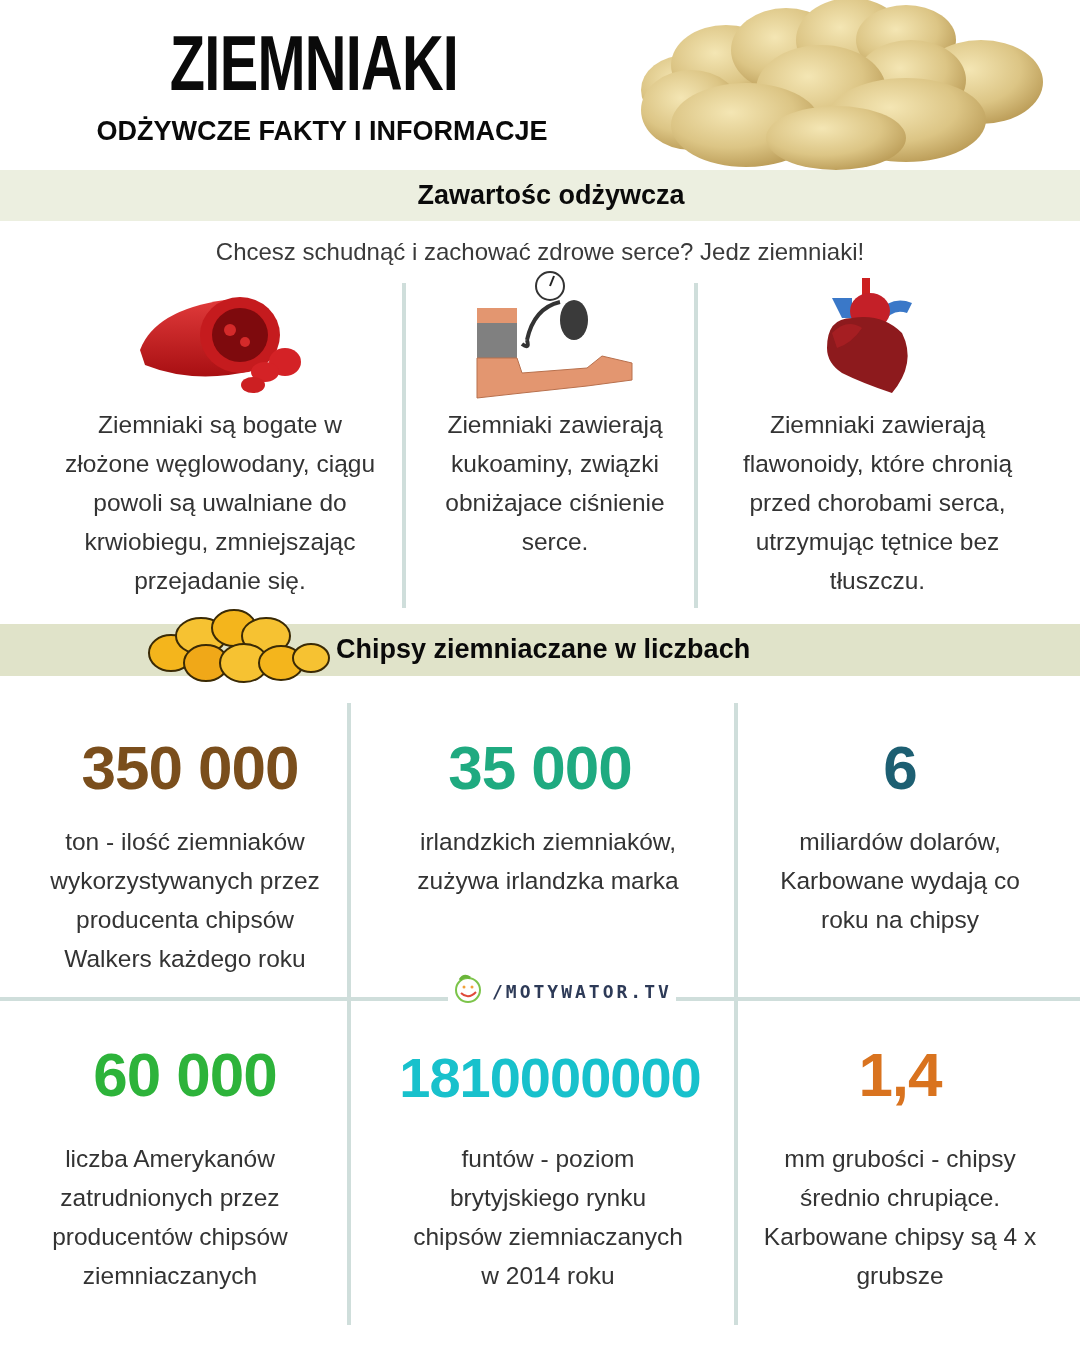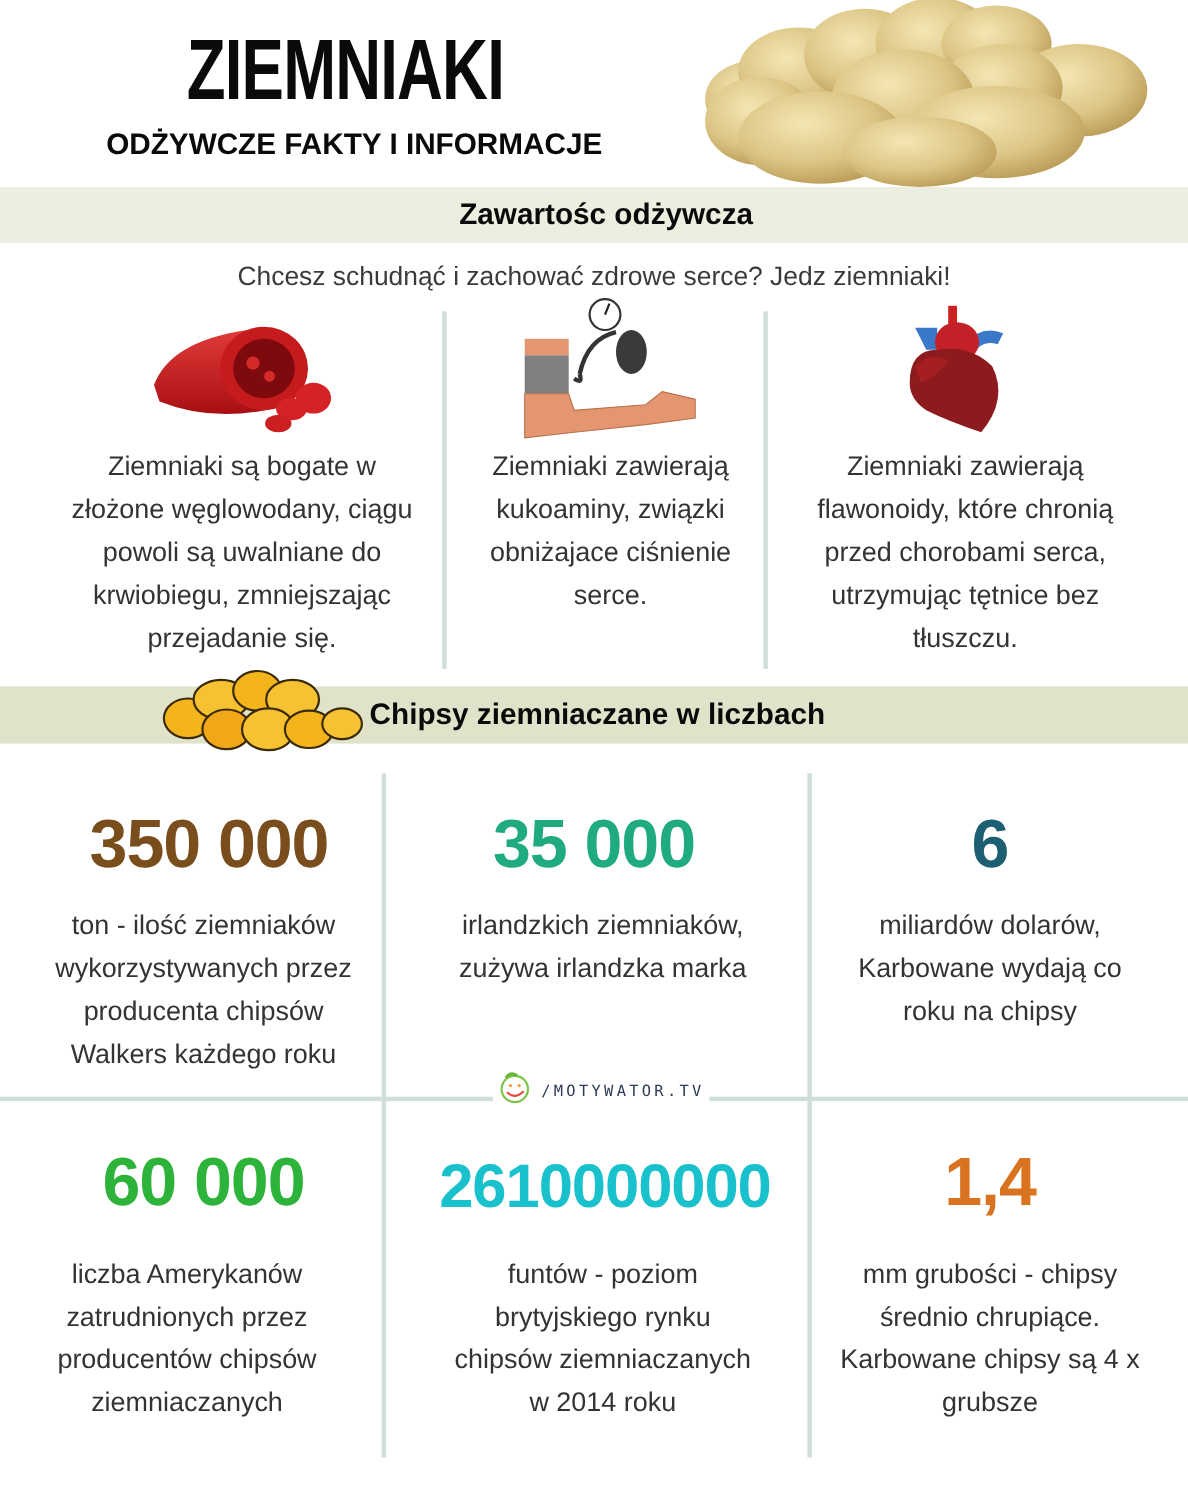--- a/index.html
+++ b/index.html
@@ -17,21 +17,21 @@
   .band-title { font-weight:700; font-size:27px; color:#0a0a0a; text-align:center; line-height:51px; }
   .band1 .band-title { width:1080px; }
   .band2 .band-title { position:absolute; left:336px; top:0; }
   .intro { left:0; width:1080px; top:238px; text-align:center; font-size:24px; color:#3a3a3a; font-weight:300; }
   .vline { background:#cfdedb; width:4px; }
   .hline { background:#cfdedb; height:4px; }
   .col-text { text-align:center; font-size:24.5px; line-height:39px; color:#333; }
   .big { text-align:center; font-weight:700; font-size:62px; letter-spacing:-1px; line-height:70px; }
   .stat-text { text-align:center; font-size:24.5px; line-height:39px; color:#333; }
   .logo { left:448px; top:974px; display:flex; align-items:center; gap:6px; background:#fff; padding:0 4px; }
-  .logo-text { font-family:"DejaVu Sans Mono", monospace; font-weight:400; font-size:14px; letter-spacing:3px; color:#2d3a57; }
+  .logo-text { font-family:"DejaVu Sans Mono", monospace; font-weight:700; font-size:18px; letter-spacing:3px; color:#2d3a57; }
 </style>
 </head>
 <body>
 
 <div class="abs title">ZIEMNIAKI</div>
 <div class="abs subtitle">ODŻYWCZE FAKTY I INFORMACJE</div>
 
 <div class="abs" style="left:636px;top:0;width:410px;height:170px;">
   <svg width="410" height="170" viewBox="0 0 410 170">
     <defs>
@@ -177,21 +177,21 @@
       <path d="M8 6 Q12 0 18 4" stroke="#6ab53a" stroke-width="3" fill="none"></path>
       <path d="M9 19 Q16 26 24 18" stroke="#e04a3a" stroke-width="2" fill="none"></path>
       <circle cx="12" cy="13" r="1.5" fill="#f2a23a"></circle>
       <circle cx="20" cy="13" r="1.5" fill="#f2a23a"></circle>
     </svg>
   </span>
   <span class="logo-text">/MOTYWATOR.TV</span>
 </div>
 
 <div class="abs big" style="left: 15px; width: 340px; top: 1040px; color: rgb(45, 179, 58);">60 000</div>
-<div class="abs big" style="left: 355px; width: 390px; top: 1043px; font-size: 56px; color: rgb(24, 193, 204);">2610000000</div>
+<div class="abs big" style="left: 355px; width: 390px; top: 1043px; font-size: 56px; color: rgb(24, 193, 204);">1810000000</div>
 <div class="abs big" style="left: 730px; width: 340px; top: 1040px; color: rgb(217, 115, 31);">1,4</div>
 
 <div class="abs stat-text" style="left:0;width:340px;top:1139px;">
   <div>liczba Amerykanów</div>
   <div>zatrudnionych przez</div>
   <div>producentów chipsów</div>
   <div>ziemniaczanych</div>
 </div>
 <div class="abs stat-text" style="left:378px;width:340px;top:1139px;">
   <div>funtów - poziom</div>

